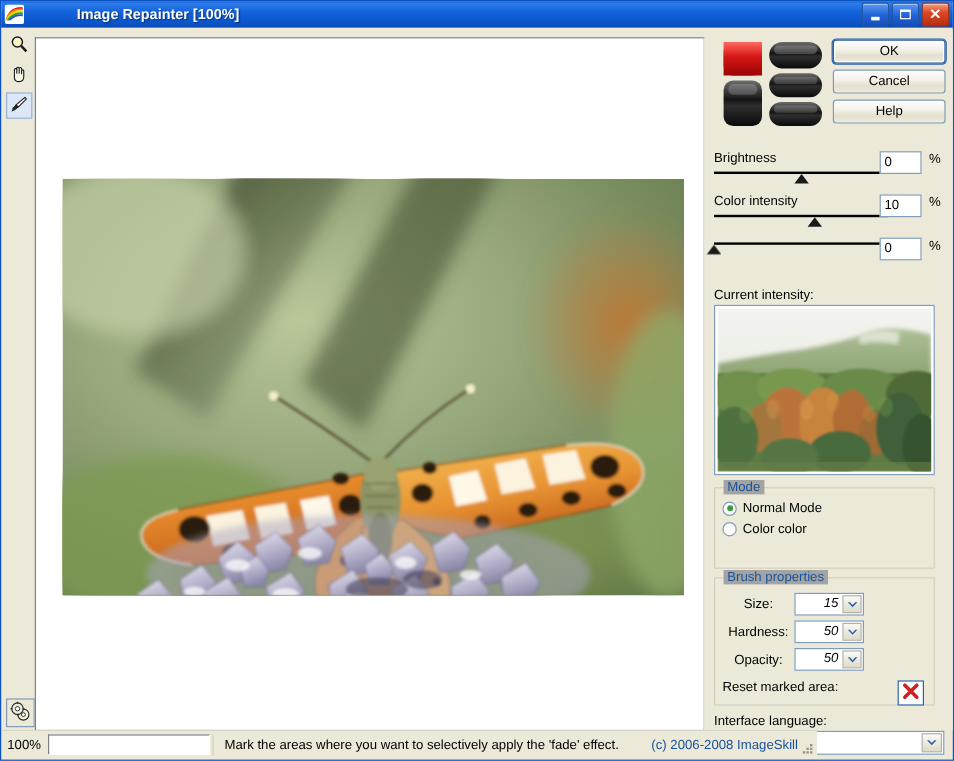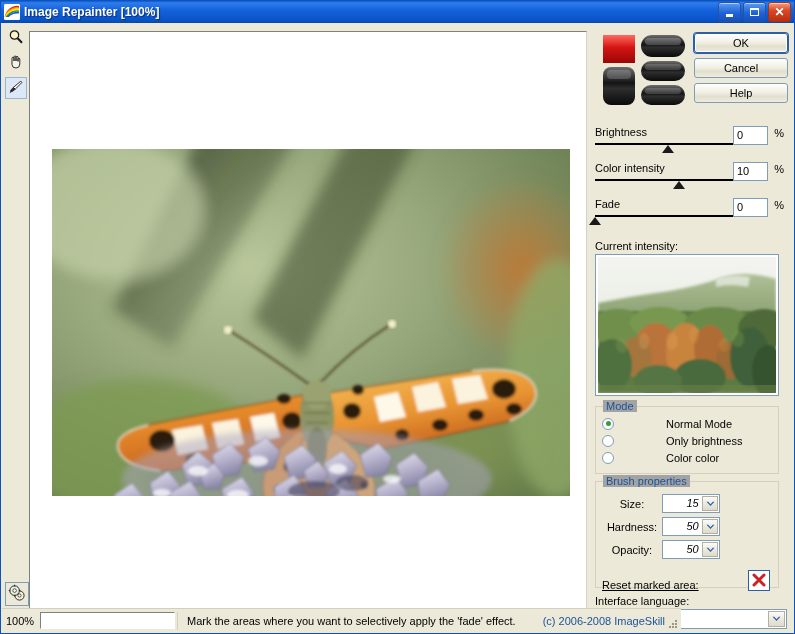--- a/index.html
+++ b/index.html
@@ -26,20 +26,21 @@
   .title-icon{
     width:16px;height:16px;margin-left:3px;margin-right:4px;
     position:relative;overflow:hidden;border-radius:2px;
     background:#fff;
   }
   .title-icon svg{display:block;}
   .title-text{
     color:#fff;font-weight:bold;font-size:12px;
     text-shadow:1px 1px 1px rgba(0,0,0,.45);
     white-space:nowrap;
+    margin-left:40px;
   }
   .title-btns{margin-left:auto;display:flex;gap:2px;padding-right:3px;}
   .tbtn{
     width:21px;height:18px;border-radius:3px;
     border:1px solid #23559f;
     display:flex;align-items:center;justify-content:center;
     box-shadow:inset 0 1px 0 rgba(255,255,255,.55);
   }
   .tbtn.min,.tbtn.max{background:linear-gradient(180deg,#5e9bf0,#1f63d8 55%,#174fbb);}
   .tbtn.close{background:linear-gradient(180deg,#f19f87,#dc4722 42%,#b82f13);border-color:#a33313;}
@@ -127,21 +128,21 @@
   }
   .tpl-frame svg{display:block;}
 
   .group{
     position:absolute;border:1px solid #d4d0c0;box-sizing:border-box;
   }
   .group > .gtitle{
     position:absolute;top:-7px;left:7px;background:#a3a3a3;
     padding:0 3px;color:#19539b;font-size:11px;
   }
-  .radio-row{display:flex;align-items:center;height:17px;margin-left:6px;gap:47px;}
+  .radio-row{display:flex;align-items:center;height:17px;margin-left:6px;}
   .radio{
     width:12px;height:12px;border-radius:50%;
     background:#fff;border:1px solid #7f9db9;
     margin-right:5px;box-sizing:border-box;
     display:flex;align-items:center;justify-content:center;
     flex:none;
   }
   .radio .dot{width:5px;height:5px;border-radius:50%;background:#3a9b3a;}
   .radio-lbl{font-size:11px;color:#000;}
 
@@ -153,21 +154,21 @@
   }
   .combo .cv{font-size:11px;line-height:17px;padding-left:3px;color:#000;font-style:italic;}
   .combo .carrow{
     position:absolute;right:1px;top:1px;width:16px;height:15px;
     background:linear-gradient(180deg,#fbfbfa,#eceade 50%,#dedbcb);
     border:1px solid #b4b0a0;box-sizing:border-box;
     display:flex;align-items:center;justify-content:center;
   }
   .carrow svg{display:block;}
 
-  .resetrow{display:flex;align-items:flex-end;height:24px;margin:7px 0 0 6px;text-decoration:underline;}
+  .resetrow{display:flex;align-items:flex-start;height:24px;margin:7px 0 0 6px;}
   .resetbtn{
     width:22px;height:21px;background:#fff;border:1px solid #2b5fa8;
     display:flex;align-items:center;justify-content:center;
     box-sizing:border-box;margin-left:auto;margin-right:8px;
   }
 
   .lang-label{position:absolute;left:6px;top:570px;font-size:11px;color:#000;}
   .lang-combo{
     position:absolute;left:6px;top:584px;width:192px;height:20px;
     background:#fff;border:1px solid #7f9db9;box-sizing:border-box;
@@ -496,21 +497,20 @@
       <div class="slabel">Color intensity</div>
       <div class="strack-wrap">
         <div class="strack"></div>
         <div class="sthumb" style="left:58%;"></div>
       </div>
       <div class="svalbox">10</div>
       <div class="spct">%</div>
     </div>
 
     <div class="slider-block" style="top:173px;">
-      <div class="slabel">Fade</div>
       <div class="strack-wrap">
         <div class="strack"></div>
         <div class="sthumb" style="left:0%;"></div>
       </div>
       <div class="svalbox">0</div>
       <div class="spct">%</div>
     </div>
 
     <div class="tpl-label">Current intensity:</div>
     <div class="tpl-frame">
@@ -569,24 +569,20 @@
     </div>
 
     <div class="group" style="left:6px;top:381px;width:184px;height:68px;">
       <span class="gtitle">Mode</span>
       <div style="padding-top:8px;">
         <div class="radio-row">
           <span class="radio">
               <span class="dot"></span>
             </span>
           <span class="radio-lbl">Normal Mode</span>
-        </div>
-        <div class="radio-row">
-          <span class="radio"></span>
-          <span class="radio-lbl">Only brightness</span>
         </div>
         <div class="radio-row">
           <span class="radio"></span>
           <span class="radio-lbl">Color color</span>
         </div>
       </div>
     </div>
 
     <div class="group" style="left:6px;top:456px;width:184px;height:107px;">
       <span class="gtitle">Brush properties</span>

